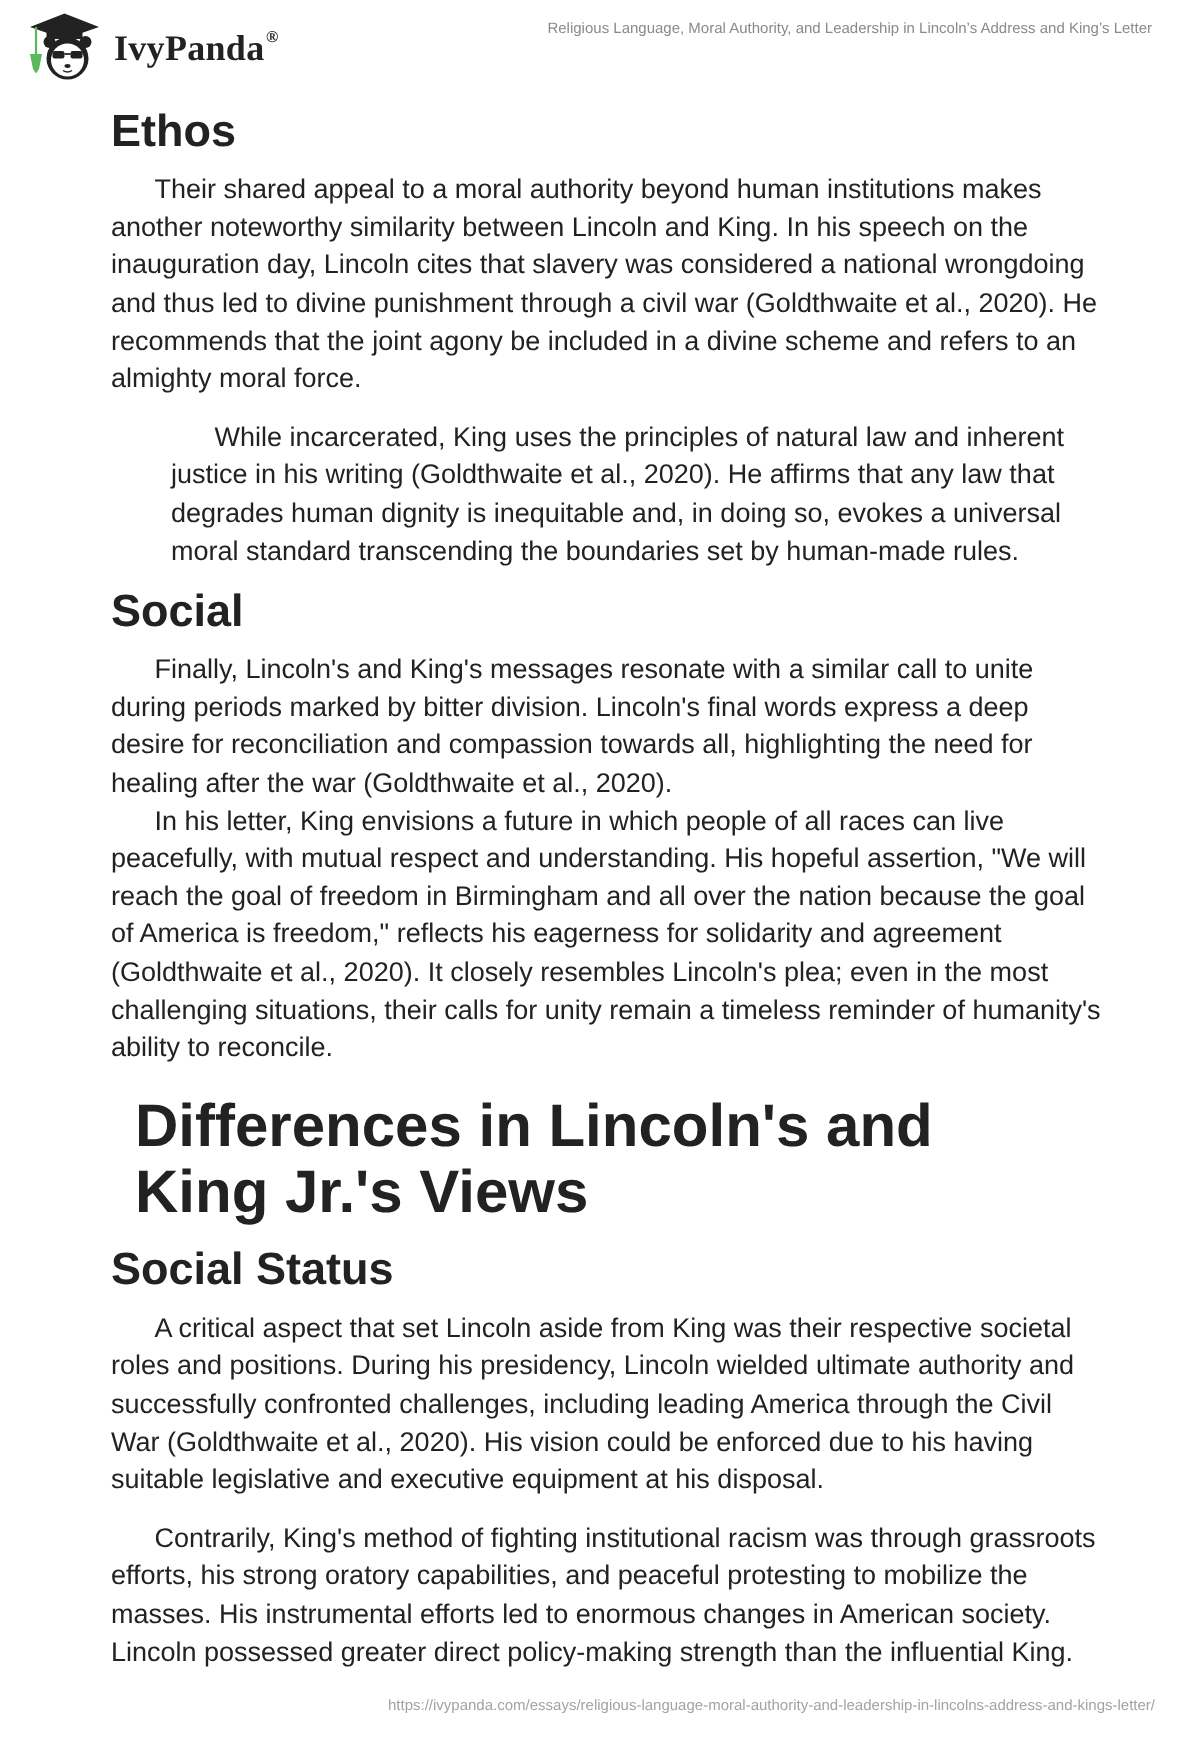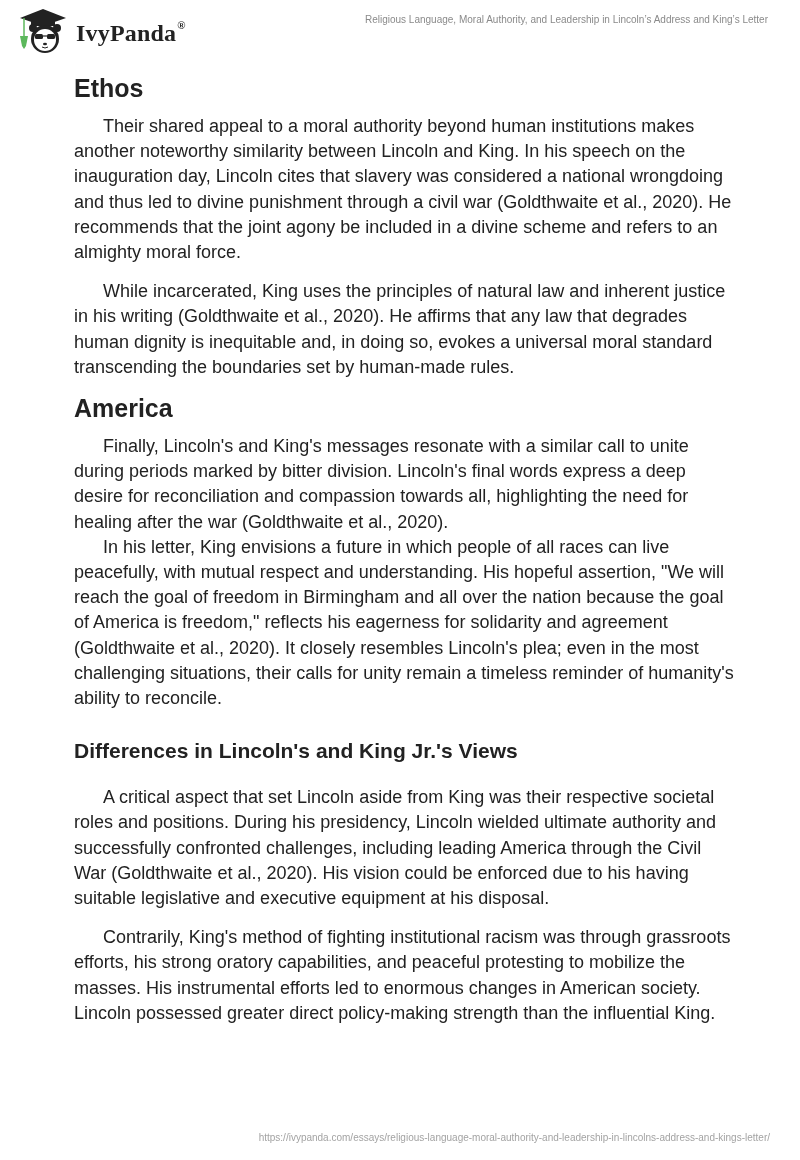--- a/index.html
+++ b/index.html
@@ -6,22 +6,22 @@
   body { width: 800px; height: 1160px; position: relative; overflow: hidden;
          font-family: "Liberation Sans", sans-serif; color: #222222; }
   .header { position: absolute; left: 0; top: 0; width: 800px; height: 62px; }
   .logo { position: absolute; left: 18px; top: 6px; display: flex; align-items: center; }
   .logo svg { display: block; }
   .logo-text { font-family: "Liberation Serif", serif; font-weight: bold; font-size: 24px; color: #222;
                margin-left: 8px; letter-spacing: 0.2px; position: relative; top: 2px; }
   .logo-text sup { font-size: 11px; position: relative; top: -3px; margin-left: 1px; }
   .doc-title { position: absolute; right: 32px; top: 14px; font-size: 10px; color: #8a8a8a; white-space: nowrap; }
   .content { position: absolute; left: 74px; top: 70px; width: 660px; }
-  h2.h-sub { font-size: 25px; font-weight: bold; margin: 0; color: #222; line-height: 36px; }
-  h1.h-main { font-size: 21px; font-weight: bold; margin: 0; color: #222; line-height: 44px; }
+  h2.h-sub { font-size: 30px; font-weight: bold; margin: 0; color: #222; line-height: 36px; }
+  h1.h-main { font-size: 40px; font-weight: bold; margin: 16px; color: #222; line-height: 44px; }
   p.para { margin: 0; font-size: 18px; line-height: 25.2px; text-indent: 29px; color: #222; }
   .footer-url { position: absolute; right: 30px; top: 1132px; font-size: 10px; color: #a3a3a3; white-space: nowrap; }
 </style>
 </head>
 <body>
 
 <div class="header">
   <div class="logo">
     <svg width="50" height="50" viewBox="0 0 50 50">
 
@@ -45,25 +45,26 @@
       <path d="M24,41 Q27,43 30,41" stroke="#222" stroke-width="1" fill="none"></path>
     </svg>
     <span class="logo-text"><span>IvyPanda</span><sup>®</sup></span>
   </div>
   <div class="doc-title">Religious Language, Moral Authority, and Leadership in Lincoln’s Address and King’s Letter</div>
 </div>
 
 <div class="content">
   <h2 class="h-sub" style="margin-bottom:8px;">Ethos</h2>
   <p class="para" style="margin-bottom:14px;">Their shared appeal to a moral authority beyond human institutions makes another noteworthy similarity between Lincoln and King. In his speech on the inauguration day, Lincoln cites that slavery was considered a national wrongdoing and thus led to divine punishment through a civil war (Goldthwaite et al., 2020). He recommends that the joint agony be included in a divine scheme and refers to an almighty moral force.</p>
-  <p class="para" style="margin-bottom:10px;">While incarcerated, King uses the principles of natural law and inherent justice in his writing (Goldthwaite et al., 2020). He affirms that any law that degrades human dignity is inequitable and, in doing so, evokes a universal moral standard transcending the boundaries set by human-made rules.</p>
+  <p class="para" style="margin-bottom:10px;margin-left:40px;">While incarcerated, King uses the principles of natural law and inherent justice in his writing (Goldthwaite et al., 2020). He affirms that any law that degrades human dignity is inequitable and, in doing so, evokes a universal moral standard transcending the boundaries set by human-made rules.</p>
 
-  <h2 class="h-sub" style="margin-bottom:8px;">America</h2>
+  <h2 class="h-sub" style="margin-bottom:8px;">Social</h2>
   <p class="para" style="">Finally, Lincoln's and King's messages resonate with a similar call to unite during periods marked by bitter division. Lincoln's final words express a deep desire for reconciliation and compassion towards all, highlighting the need for healing after the war (Goldthwaite et al., 2020).</p>
   <p class="para" style="margin-bottom:18px;">In his letter, King envisions a future in which people of all races can live peacefully, with mutual respect and understanding. His hopeful assertion, "We will reach the goal of freedom in Birmingham and all over the nation because the goal of America is freedom," reflects his eagerness for solidarity and agreement (Goldthwaite et al., 2020). It closely resembles Lincoln's plea; even in the most challenging situations, their calls for unity remain a timeless reminder of humanity's ability to reconcile.</p>
 
   <h1 class="h-main" style="margin-bottom:12px;">Differences in Lincoln's and King Jr.'s Views</h1>
 
+  <h2 class="h-sub" style="margin-bottom:8px;">Social Status</h2>
   <p class="para" style="margin-bottom:14px;">A critical aspect that set Lincoln aside from King was their respective societal roles and positions. During his presidency, Lincoln wielded ultimate authority and successfully confronted challenges, including leading America through the Civil War (Goldthwaite et al., 2020). His vision could be enforced due to his having suitable legislative and executive equipment at his disposal.</p>
   <p class="para">Contrarily, King's method of fighting institutional racism was through grassroots efforts, his strong oratory capabilities, and peaceful protesting to mobilize the masses. His instrumental efforts led to enormous changes in American society. Lincoln possessed greater direct policy-making strength than the influential King.</p>
 </div>
 
 <div class="footer-url">https://ivypanda.com/essays/religious-language-moral-authority-and-leadership-in-lincolns-address-and-kings-letter/</div>
 
 </body></html>

